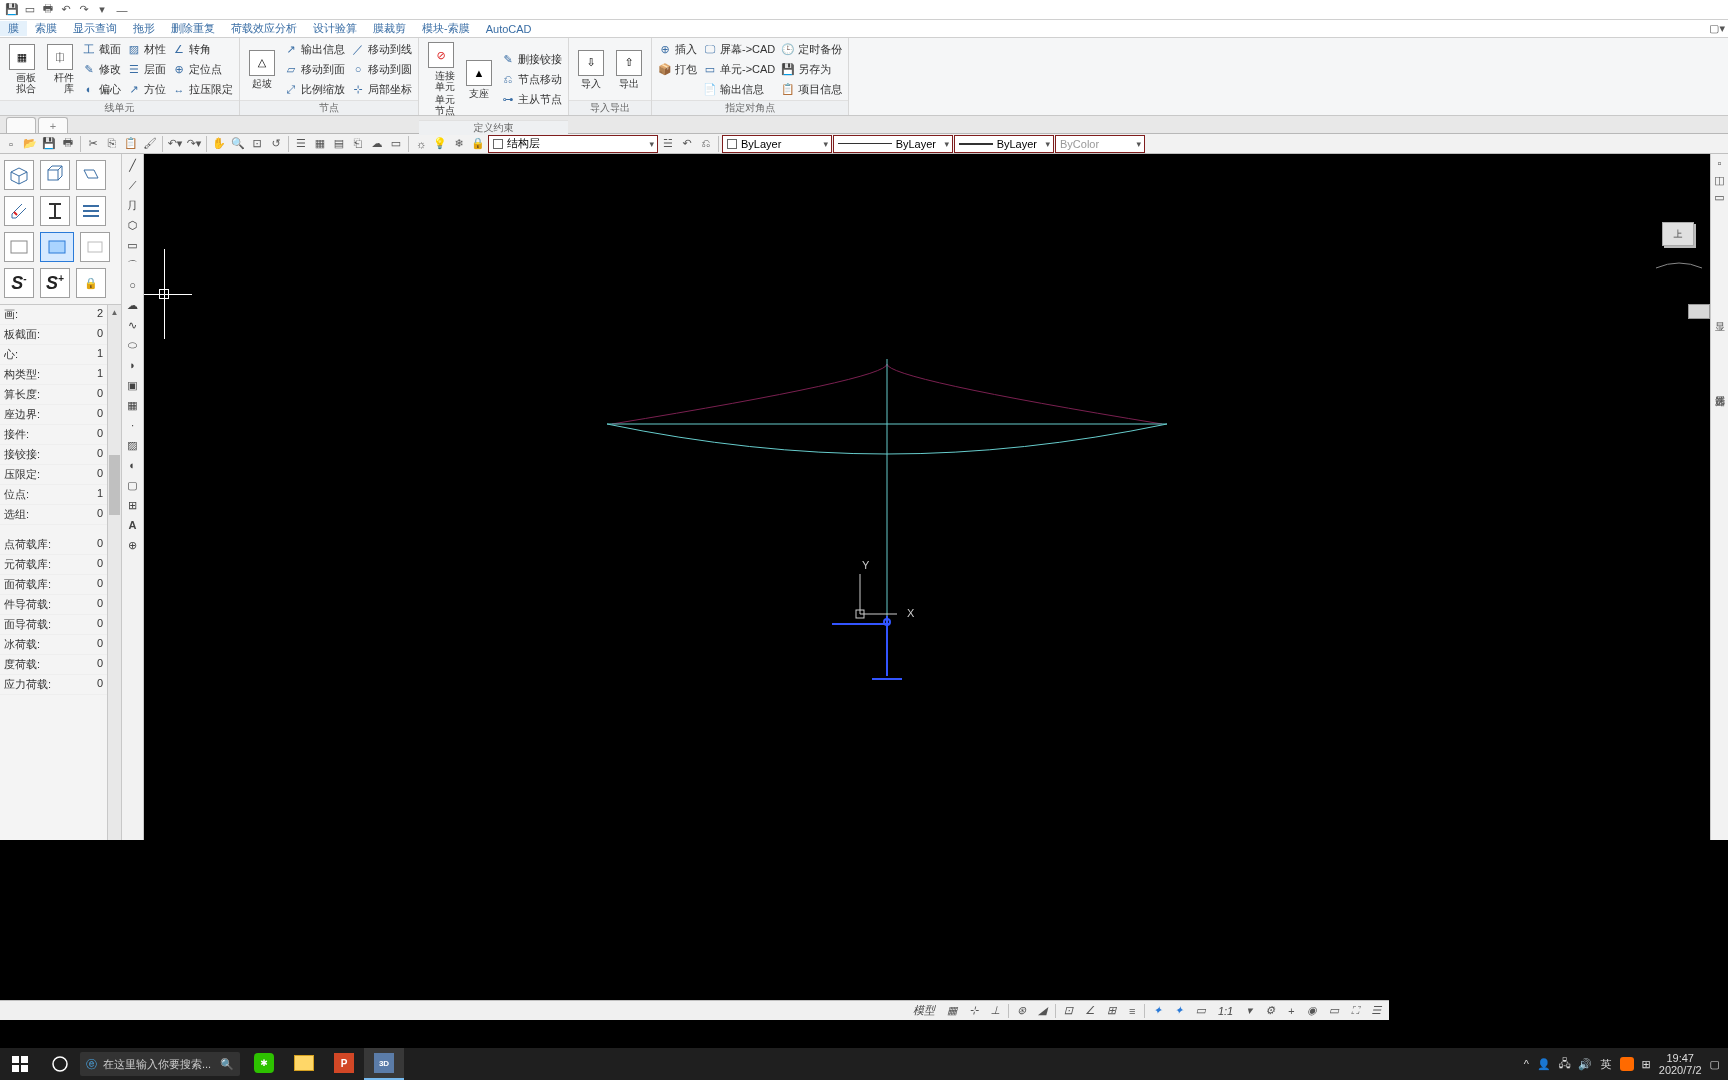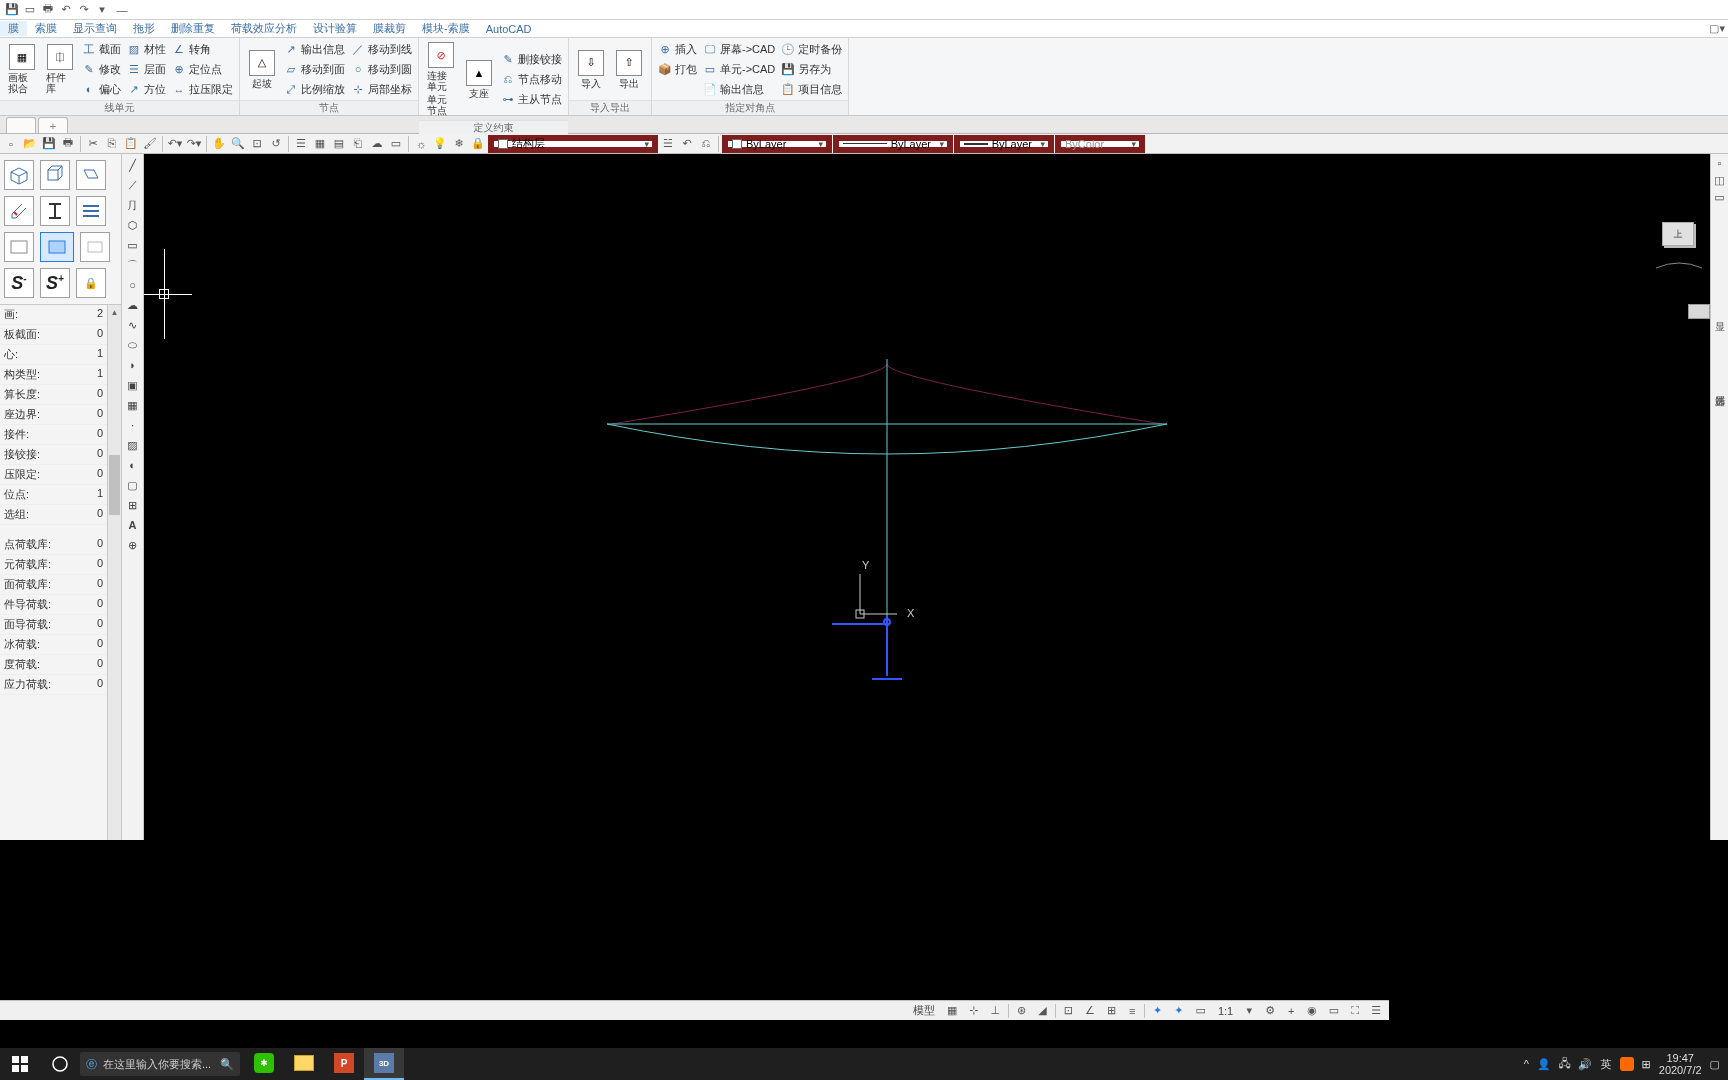--- a/index.html
+++ b/index.html
@@ -17,36 +17,36 @@
 .menu-item { padding: 0 8px; color: #3a6ea5; cursor: default; }
 .menu-item.active { background: #e5f1fb; }
 
 
 .ribbon { height: 78px; background: #f5f6f7; display: flex; border-bottom: 1px solid #c8c8c8; }
 .ribbon-group { border-right: 1px solid #d8d8d8; display: flex; flex-direction: column; }
 .ribbon-group-body { flex: 1; display: flex; align-items: center; padding: 2px 4px; gap: 2px; }
 .ribbon-group-label { height: 15px; text-align: center; color: #6a6a6a; font-size: 10px; background: #eef0f2; border-top: 1px solid #e0e0e0; }
 .rb-big { display: flex; flex-direction: column; align-items: center; gap: 2px; padding: 2px 4px; width: 36px; }
 .rb-big .rb-icon { width: 26px; height: 26px; border: 1px solid #888; background: #fff; display: flex; align-items: center; justify-content: center; }
-.rb-big-label { font-size: 10px; color: #333; text-align: left; line-height: 11px; }
+.rb-big-label { font-size: 10px; color: #333; text-align: right; line-height: 11px; }
 .rb-col { display: flex; flex-direction: column; gap: 2px; }
 .rb-row { display: flex; align-items: center; gap: 3px; padding: 0 2px; height: 18px; }
 .rb-small-icon { width: 14px; height: 14px; display: flex; align-items: center; justify-content: center; color: #3a6ea5; }
 .rb-small-label { font-size: 11px; color: #333; white-space: nowrap; }
 
 
 .tabstrip { height: 18px; background: #e8e8e8; display: flex; align-items: flex-end; border-bottom: 1px solid #b8b8b8; padding-left: 6px; gap: 2px; }
 .doc-tab { height: 16px; min-width: 30px; background: #fafafa; border: 1px solid #b8b8b8; border-bottom: none; border-radius: 3px 3px 0 0; display: flex; align-items: center; justify-content: center; color: #444; padding: 0 6px; }
 .doc-tab.new { color: #888; }
 
 
 .toolbar-row { height: 20px; background: #f2f2f2; border-bottom: 1px solid #c0c0c0; display: flex; align-items: center; padding: 0 2px; gap: 1px; }
 .tb-btn { width: 18px; height: 18px; display: flex; align-items: center; justify-content: center; color: #555; border: 1px solid transparent; }
 .tb-sep { width: 1px; height: 16px; background: #c0c0c0; margin: 0 2px; }
-.tb-combo { height: 18px; border: 6px solid #7f1d1d; background: #fff; padding: 0 16px 0 4px; position: relative; font-size: 11px; display: flex; align-items: center; }
+.tb-combo { height: 18px; border: 1px solid #7f1d1d; background: #fff; padding: 0 16px 0 4px; position: relative; font-size: 11px; display: flex; align-items: center; }
 .tb-combo::after { content: "▾"; position: absolute; right: 3px; font-size: 9px; color: #555; }
 .layer-swatch { width: 10px; height: 10px; border: 1px solid #666; background: #fff; margin-right: 4px; }
 .bylayer-line { width: 60px; height: 1px; background: #333; margin-right: 4px; }
 .bycolor { color: #999; }
 
 
 .main { display: flex; height: 783px; }
 
 
 .left-panel { width: 122px; background: #f4f4f4; border-right: 1px solid #c8c8c8; display: flex; flex-direction: column; }
@@ -95,21 +95,21 @@
 .layout-tab.add { padding: 0 4px; }
 
 
 .viewcube { position: absolute; right: 6px; top: 60px; width: 50px; height: 50px; }
 .vc-face { width: 32px; height: 24px; border: 1px solid #aaa; background: #e0e0e0; display: flex; align-items: center; justify-content: center; font-size: 9px; color: #444; box-shadow: 2px 2px 0 #bbb; position: absolute; top: 8px; left: 8px; }
 .vc-compass { position: absolute; bottom: -6px; left: 0; right: 0; height: 10px; }
 .status-tag { position: absolute; right: 0; top: 150px; background: #d8d8d8; border: 1px solid #999; padding: 1px 6px; font-size: 10px; color: #666; }
 
 
 .statusbar { position: absolute; bottom: 60px; left: 0; right: 339px; height: 20px; background: #f0f0f0; border-top: 1px solid #c0c0c0; display: flex; align-items: center; justify-content: flex-end; padding: 0 4px; gap: 4px; }
-.sb-btn { height: 16px; min-width: 16px; padding: 0 3px; color: #555; display: flex; align-items: center; justify-content: center; border: 1px solid transparent; }
+.sb-btn { height: 16px; min-width: 16px; padding: 0 3px; color: #555; display: flex; align-items: center; justify-content: center; border: 1px solid transparent; font-style: italic; }
 .sb-btn.txt { font-size: 11px; color: #444; }
 .sb-sep { width: 1px; height: 14px; background: #c0c0c0; }
 
 
 .taskbar { position: absolute; bottom: 0; left: 0; right: 0; height: 32px; background: #1f1f1f; display: flex; align-items: center; }
 .tb-start { width: 40px; height: 32px; display: flex; align-items: center; justify-content: center; color: #fff; }
 .tb-cortana { width: 40px; display: flex; align-items: center; justify-content: center; color: #fff; }
 .tb-search { width: 160px; height: 24px; background: #333; border-radius: 2px; display: flex; align-items: center; padding: 0 6px; color: #888; gap: 6px; }
 .tb-search-input { flex: 1; background: none; border: none; color: #ccc; font-size: 11px; }
 .tb-apps { display: flex; height: 32px; margin-left: 4px; }

